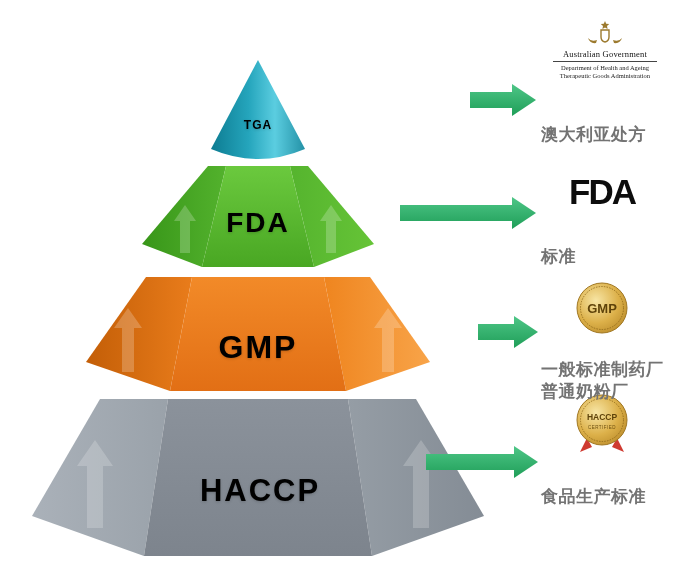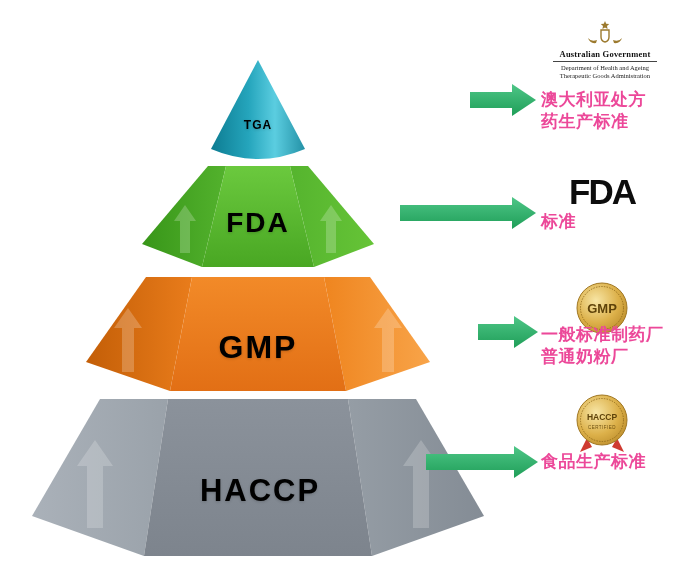--- a/index.html
+++ b/index.html
@@ -6,26 +6,26 @@
   html,body { background:#ffffff; }
   body { font-family:"Liberation Sans", sans-serif; }
   .stage { position:relative; width:677px; height:563px; background:#ffffff; overflow:hidden; }
   .stage svg.base { position:absolute; left:0; top:0; }
   .tier-label {
     position:absolute; transform:translateX(-50%);
     color:#000000; font-weight:bold; letter-spacing:2px;
     text-shadow:0 1px 3px rgba(0,0,0,0.18); white-space:nowrap;
   }
   .ann-text {
-    position:absolute; font-size:17px; font-weight:700; color:#ec4899;
-    line-height:22px; letter-spacing:0.5px; white-space:nowrap;
+    position:absolute; font-size:17px; font-weight:700; color:#737373;
+    line-height:22px; letter-spacing:0.5px; white-space:nowrap;margin-top:35px;
   }
   .crest { position:absolute; text-align:center; color:#111; }
   .crest svg { display:block; margin:0 auto 1px auto; }
-  .crest-title { font-family:"Liberation Serif", serif; font-weight:bold; font-size:8.5px; letter-spacing:0.2px; }
+  .crest-title { font-family:"Liberation Serif", serif; font-weight:normal; font-size:8.5px; letter-spacing:0.2px; }
   .crest-rule { width:104px; height:1px; background:#444; margin:2px auto 2px auto; }
   .crest-sub { font-family:"Liberation Serif", serif; font-size:6.5px; line-height:8px; color:#222; }
   .fda-logo {
     position:absolute; text-align:center; color:#0d0d0d;
     font-weight:bold; font-size:35px; letter-spacing:-2px;
   }
 </style>
 </head>
 <body>
 
@@ -152,21 +152,20 @@
     <div class="crest-title">Australian Government</div>
     <div class="crest-rule"></div>
     <div class="crest-sub">Department of Health and Ageing</div>
     <div class="crest-sub">Therapeutic Goods Administration</div>
   </div>
 
   <div class="fda-logo" style="left:550px; top:172px; width:104px;">FDA</div>
 
   <div class="ann-text" style="left:541px; top:89px;">
     <div>澳大利亚处方</div>
-    <div>药生产标准</div>
   </div>
 
   <div class="ann-text" style="left:541px; top:211px;">
     <div>标准</div>
   </div>
 
   <div class="ann-text" style="left:541px; top:324px;">
     <div>一般标准制药厂</div>
     <div>普通奶粉厂</div>
   </div>

